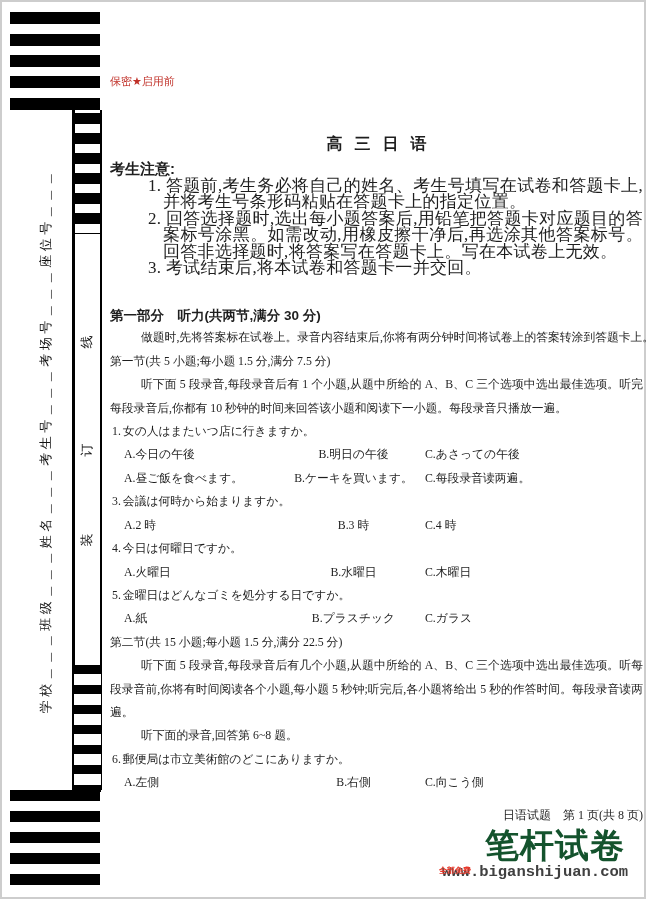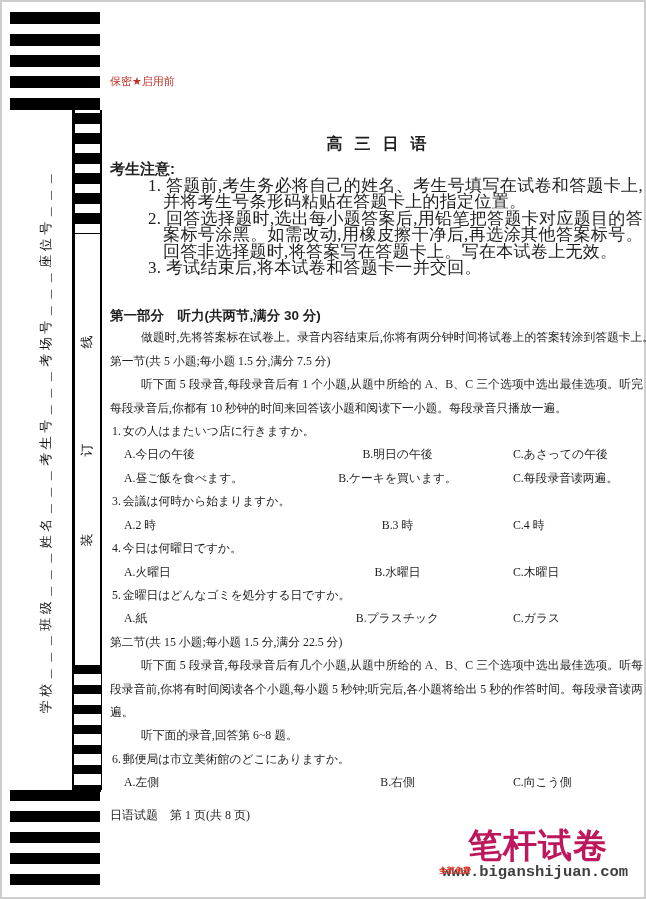--- a/index.html
+++ b/index.html
@@ -54,31 +54,31 @@
   .notice-item { font-size:17px; line-height:16.4px; letter-spacing:0.3px;
     padding-left:53px; text-indent:-15px; text-align:justify; }
   .notice-item:first-of-type { margin-top:6px; }
   .part-header { margin-top:30px; font-size:13.5px; line-height:20px; font-weight:bold;
     font-family:"Liberation Sans","DejaVu Sans",sans-serif; }
   .body-line { font-size:11.8px; line-height:23.4px; }
   .para { text-indent:31px; text-align:justify; }
   .one-line { white-space:nowrap; }
   .q { padding-left:2px; }
   .q .qnum { margin-right:2px; }
-  .opts { display:flex; padding-left:14px;gap:44px; }
+  .opts { display:flex; padding-left:14px; }
   .opt-a { width:158px; } .opt-b { width:143px;text-align:center; } .opt-c { flex:1; }
-  .footer { margin-top:12px; font-size:12px; line-height:16px; text-align:left; }
+  .footer { margin-top:12px; font-size:12px; line-height:16px; text-align:right; }
   
   .brand-block { position:absolute; left:437px; top:826px; width:205px; }
   .free-label { position:absolute; left:2px; top:40px; font-size:8px; line-height:9px;
     color:#e8392b; font-weight:bold; letter-spacing:0;
     font-family:"Liberation Sans","DejaVu Sans",sans-serif; }
   .brand-name { margin-left:31px; font-size:34px; line-height:38px; font-weight:bold;
-    color:#be185d; letter-spacing:1px; white-space:nowrap;
-    font-family:"Liberation Sans","DejaVu Sans",sans-serif; }
+    color:#14532d; letter-spacing:1px; white-space:nowrap;
+    font-family:"Liberation Sans","DejaVu Sans",sans-serif;text-align:center; }
   .brand-url { margin-left:5px; font-size:15.5px; line-height:17px; font-weight:bold;
     color:#404040; white-space:nowrap;
     font-family:"Liberation Mono","DejaVu Sans Mono",monospace; }
 </style>
 </head>
 <body>
 
 <div class="page">
 
   <div class="stripe-wide stw-top"></div>

